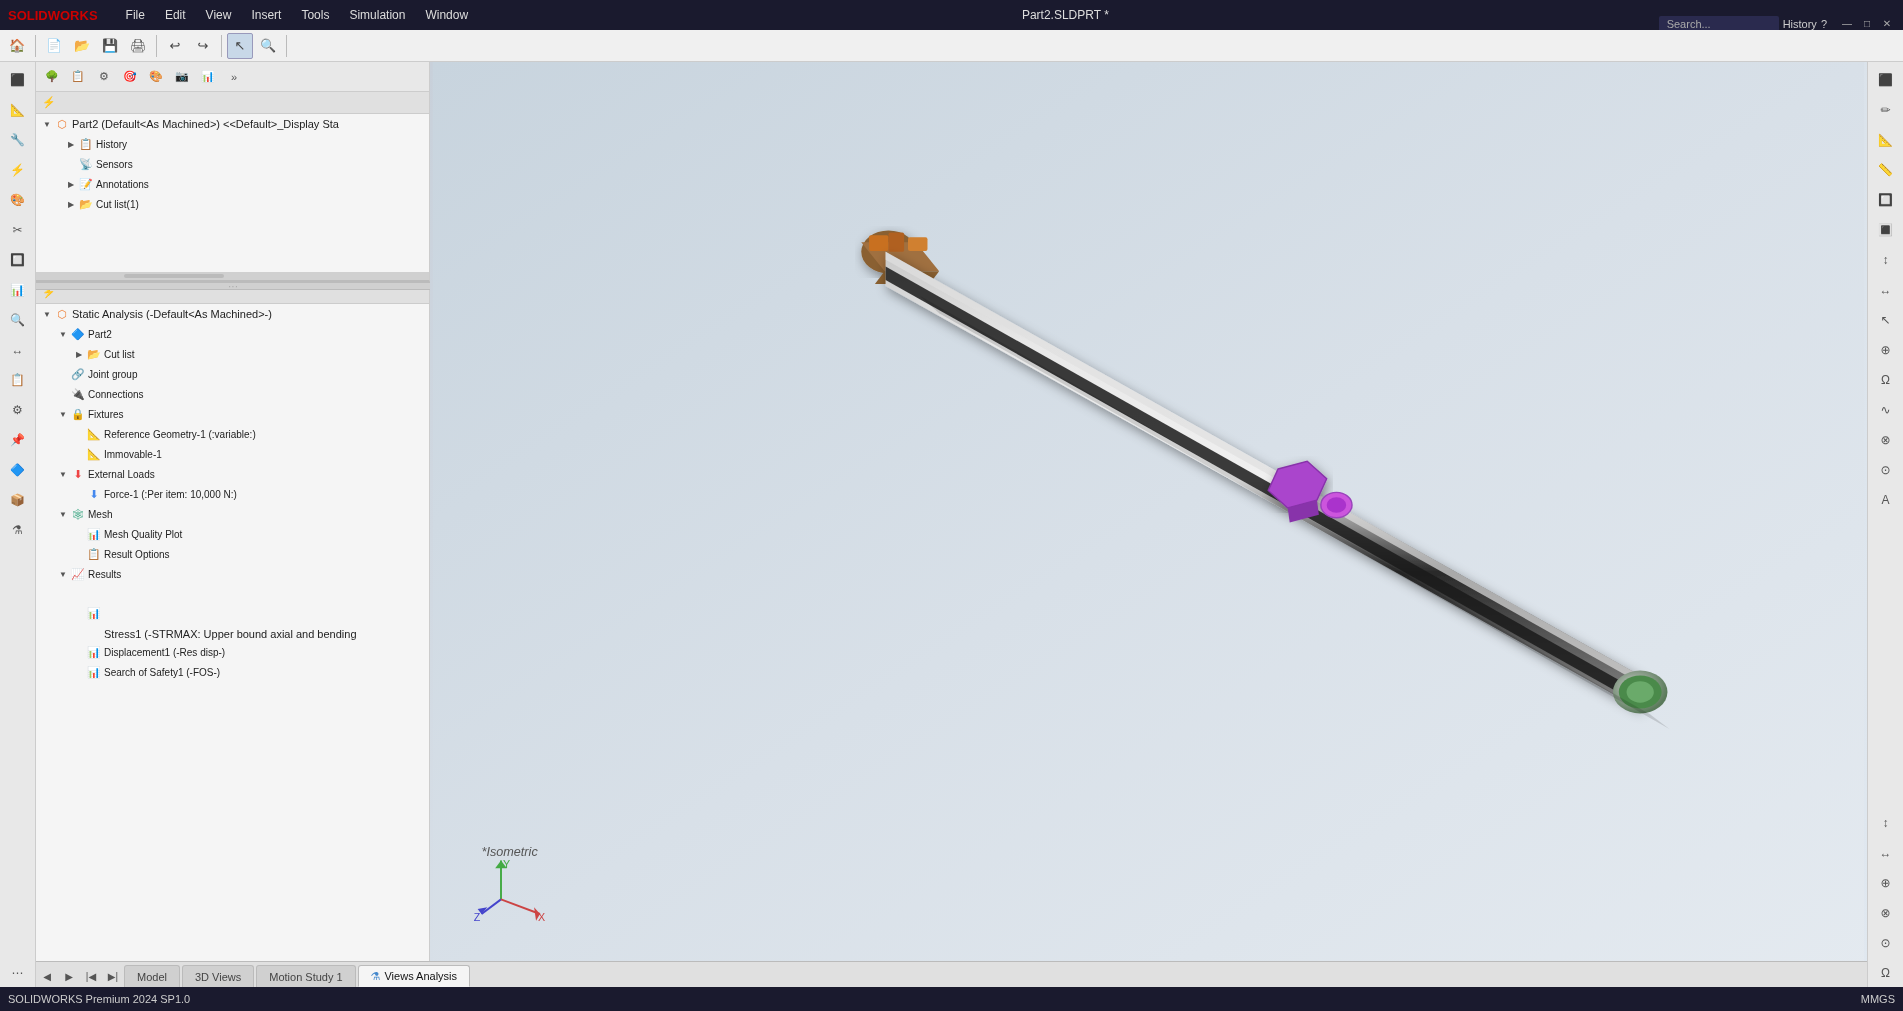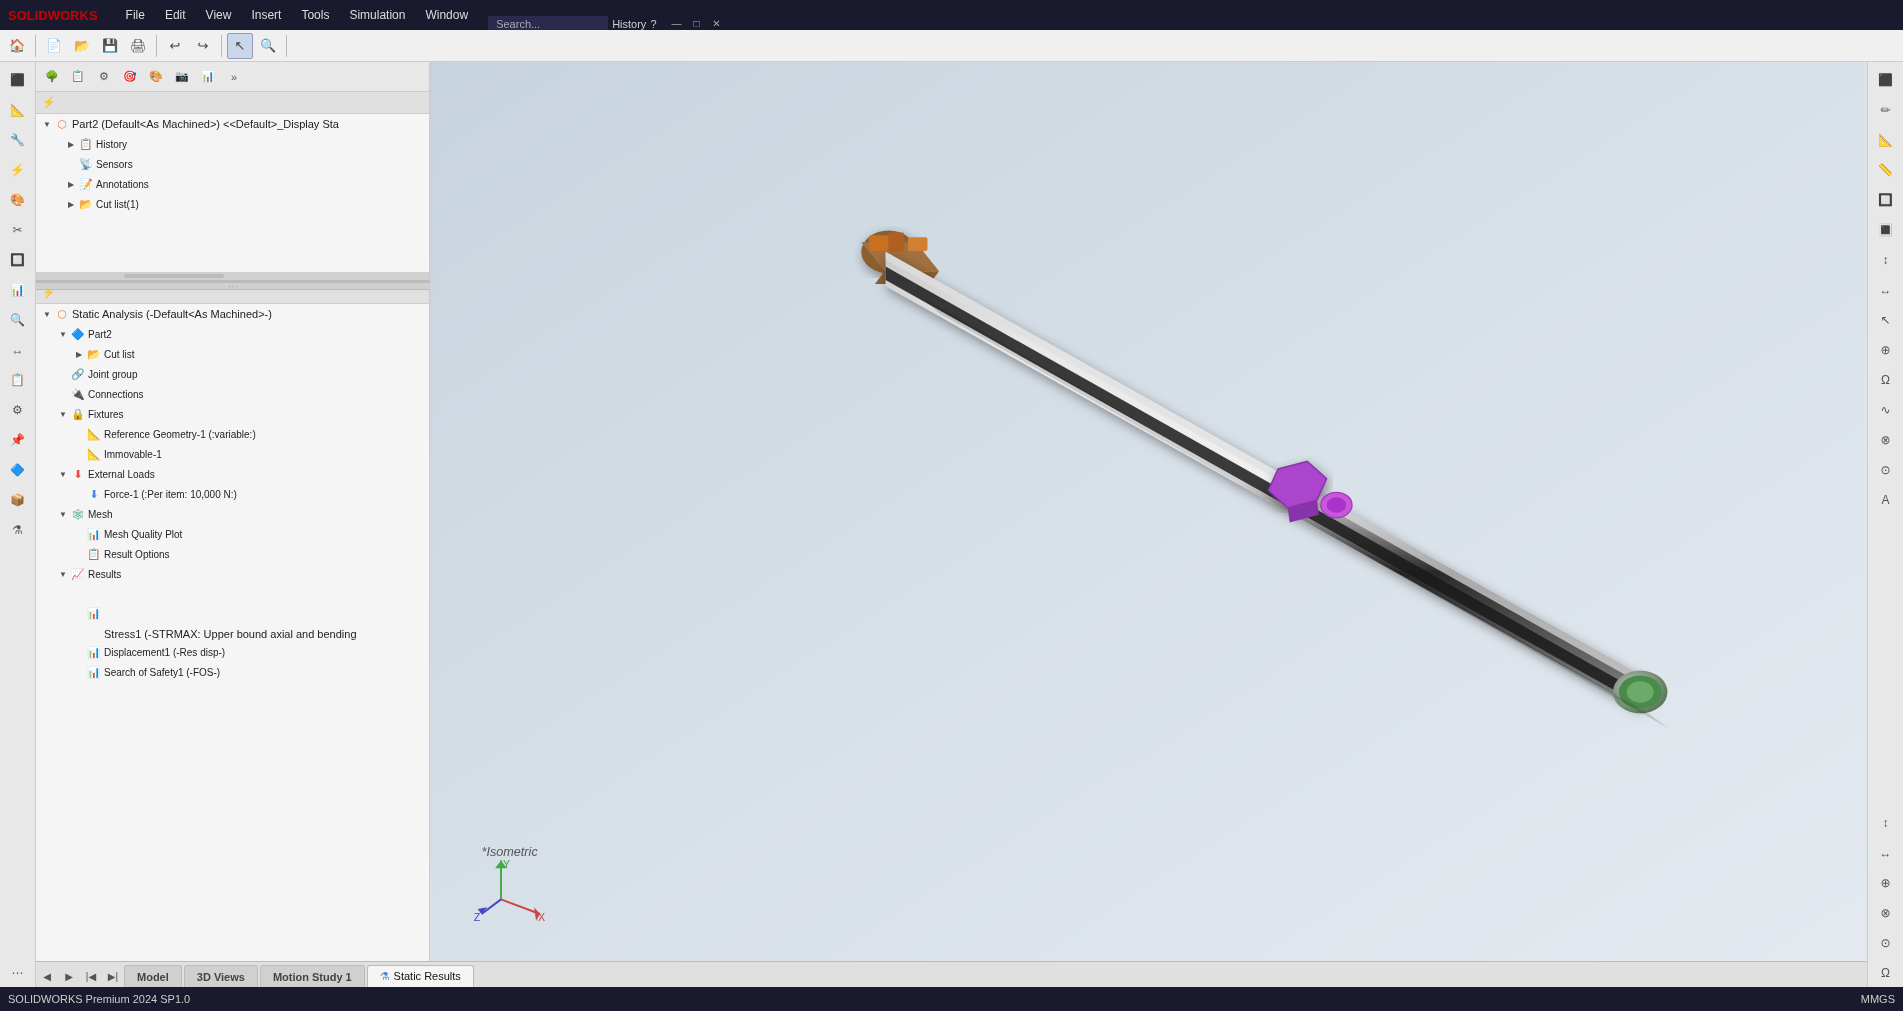--- a/index.html
+++ b/index.html
@@ -203,21 +203,20 @@
       display: flex;
       align-items: center;
       cursor: pointer;
       font-size: 11px;
       background: #d0d0d0;
       border: 1px solid #bbb;
       border-bottom: none;
       margin-right: 2px;
       color: #444;
       border-radius: 3px 3px 0 0;
-      font-weight: bold;
     }
     .tab.active {
       background: #f5f5f5;
       color: #111;
       font-weight: 500;
       border-bottom: 1px solid #f5f5f5;
     }
     .tab-nav-btn {
       width: 18px; height: 18px;
       display: flex; align-items: center; justify-content: center;
@@ -231,20 +230,21 @@
   <span class="logo">SOLIDWORKS</span>
   <div class="menu-items">
     <span class="menu-item">File</span>
     <span class="menu-item">Edit</span>
     <span class="menu-item">View</span>
     <span class="menu-item">Insert</span>
     <span class="menu-item">Tools</span>
     <span class="menu-item">Simulation</span>
     <span class="menu-item">Window</span>
   </div>
+  <div class="title-center">Part2.SLDPRT *</div>
   <div class="title-right">
     <span style="background:#2a2a4e;padding:2px 8px;border-radius:2px;min-width:120px;font-size:11px;color:#aaa;">Search...</span>
     <span>History</span>
     <span style="cursor:pointer;">?</span>
     <div class="win-controls">
       <span class="win-btn">—</span>
       <span class="win-btn">□</span>
       <span class="win-btn">✕</span>
     </div>
   </div>
@@ -569,20 +569,20 @@
 <div id="tabs-bar">
   <div class="tab-nav-btn">◀</div>
   <div class="tab-nav-btn">▶</div>
   <div class="tab-nav-btn">|◀</div>
   <div class="tab-nav-btn">▶|</div>
   <div class="tab">Model</div>
   <div class="tab">3D Views</div>
   <div class="tab">Motion Study 1</div>
   <div class="tab active">
     <span style="color:#4488cc;margin-right:4px;">⚗</span>
-    <span>Static Results</span>
+    <span>Views Analysis</span>
   </div>
 </div>
 
 <div id="statusbar">
   <span>SOLIDWORKS Premium 2024 SP1.0</span>
   <span>MMGS</span>
 </div>
 
 </body></html>

